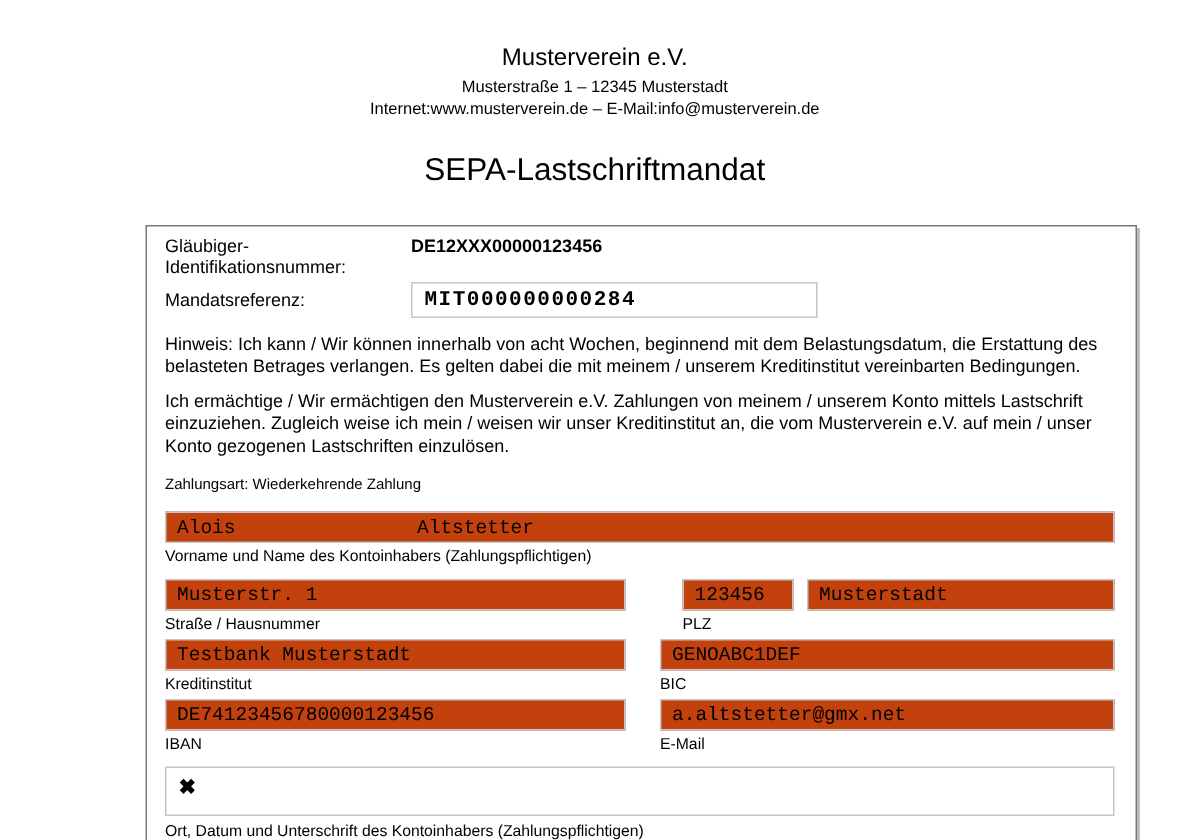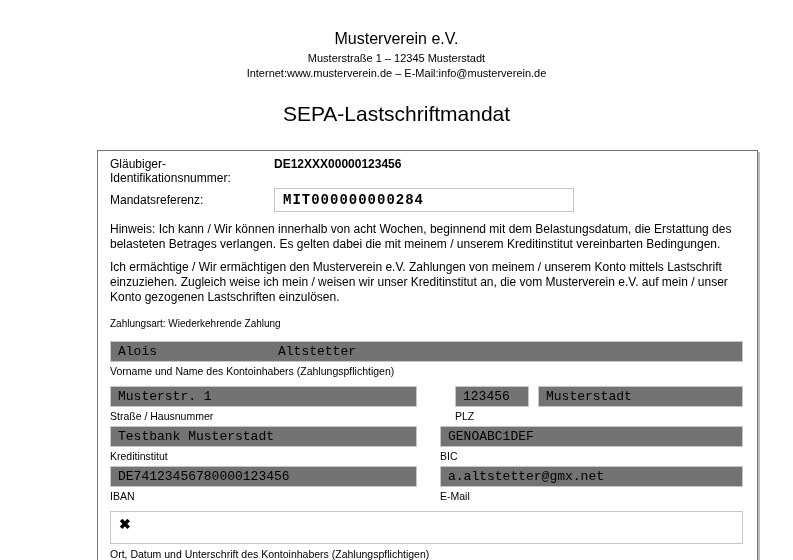--- a/index.html
+++ b/index.html
@@ -23,36 +23,36 @@
     background:#fff;
   }
 
   .id-row   { display:flex; align-items:baseline; font-size:12px; margin-top:1px; }
   .id-label { width:164px; flex:none; }
   .id-value { font-weight:bold; }
 
   .ref-row   { display:flex; align-items:center; margin-top:3px; }
   .ref-label { width:164px; flex:none; font-size:12px; }
   .ref-field {
-    width:300px; height:24px; border:1px solid #c6c6c6;
+    width:271px; height:24px; border:1px solid #c6c6c6;
     font-family:"Liberation Mono", monospace; font-weight:bold;
     font-size:14px; letter-spacing:1px; line-height:22px; padding-left:8px;
     white-space:pre; overflow:hidden;
   }
 
   .body-text   { font-size:12px; line-height:15px; }
   .auth-text   { margin-top:8px; }
   .hint-text   { margin-top:10px; }
   .payment-type{ margin-top:13px; font-size:10px; }
 
   
   .field {
     border:1px solid #c6c6c6; height:21px; line-height:19px;
     font-family:"Liberation Mono", monospace; font-size:13px;
-    padding:0 7px; white-space:pre; overflow:hidden; background:#737373;
+    padding:0 7px; white-space:pre; overflow:hidden; background:#c2410c;
   }
   .field-label { font-size:10.5px; margin-top:3px; }
 
   .name-block  { margin-top:12px; }
   .name-field  { display:flex; }
   .name-first  { width:160px; flex:none; }
 
   .field-row   { display:flex; margin-top:9px;justify-content:flex-end; }
   .col-left    { width:307px; flex:none; margin-right:23px; }
   .col-right   { flex:1; }

